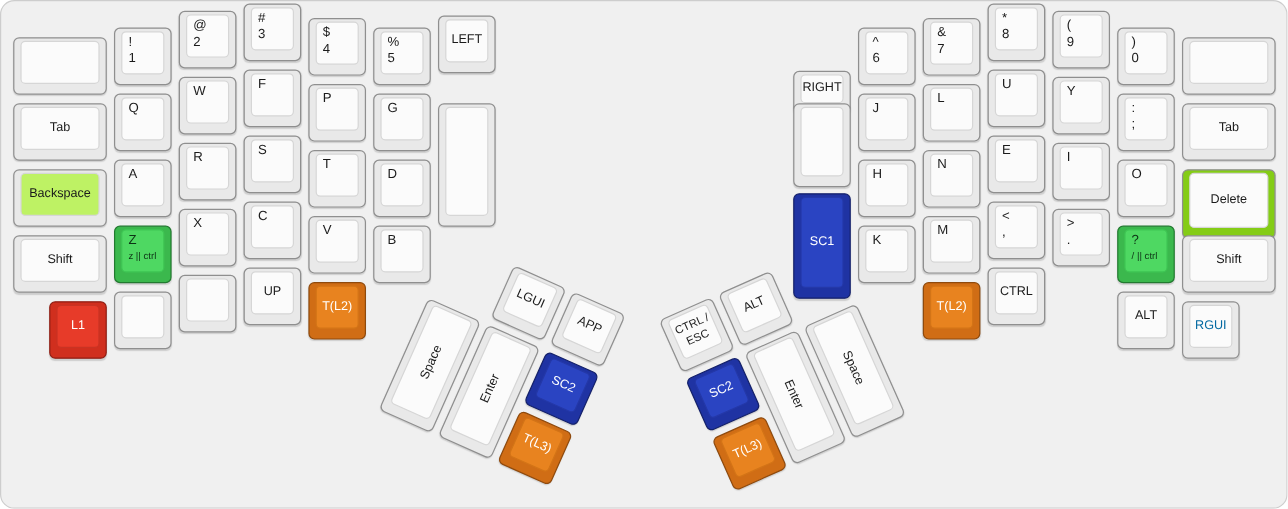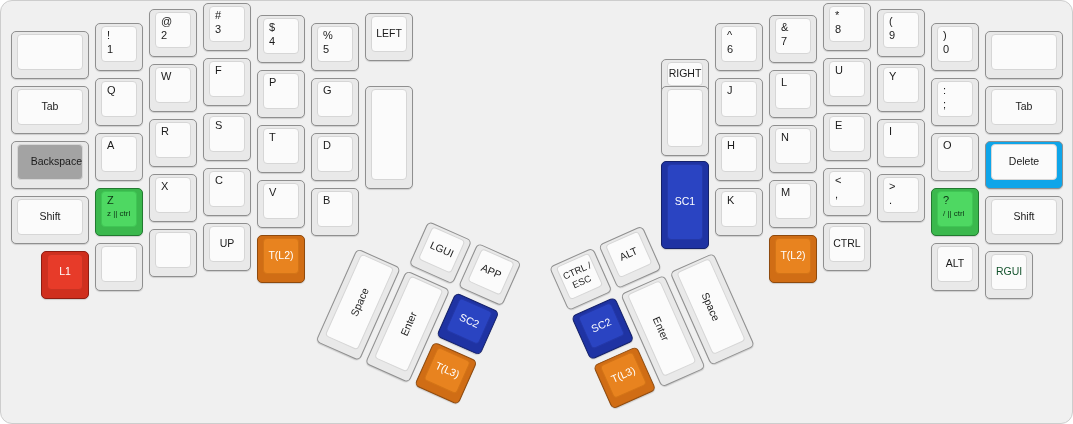--- a/index.html
+++ b/index.html
@@ -51,21 +51,21 @@
     <div class="cluster" style="left: 0px; top: 0px;">
       <div class="key" style="left: 10px; top: 30px; width: 78px; height: 48px; background: rgb(233, 233, 233); border: 1px solid rgb(143, 143, 143);">
         <div class="keytop tl" style="background: rgb(251, 251, 251); border-color: rgb(214, 214, 214); color: rgb(27, 27, 27);"></div>
       </div>
       <div class="key" style="left: 10px; top: 85px; width: 78px; height: 48px; background: rgb(233, 233, 233); border: 1px solid rgb(143, 143, 143);">
         <div class="keytop c" style="background: rgb(251, 251, 251); border-color: rgb(214, 214, 214); color: rgb(27, 27, 27);">
           <span class="kline">Tab</span>
         </div>
       </div>
       <div class="key" style="left: 10px; top: 140px; width: 78px; height: 48px; background: rgb(233, 233, 233); border: 1px solid rgb(143, 143, 143);">
-        <div class="keytop c" style="background: #a3a3a3; border-color: rgb(214, 214, 214); color: rgb(27, 27, 27); align-items: flex-end;">
+        <div class="keytop c" style="background: #bef264; border-color: rgb(214, 214, 214); color: rgb(27, 27, 27);">
           <span class="kline">Backspace</span>
         </div>
       </div>
       <div class="key" style="left: 10px; top: 195px; width: 78px; height: 48px; background: rgb(233, 233, 233); border: 1px solid rgb(143, 143, 143);">
         <div class="keytop c" style="background: rgb(251, 251, 251); border-color: rgb(214, 214, 214); color: rgb(27, 27, 27);">
           <span class="kline">Shift</span>
         </div>
       </div>
       <div class="key" style="left: 40px; top: 250px; width: 48px; height: 48px; background: rgb(208, 47, 30); border: 1px solid rgb(143, 29, 18);">
         <div class="keytop c" style="background: rgb(231, 59, 41); border-color: rgb(201, 51, 35); color: rgb(255, 255, 255);">
@@ -342,32 +342,32 @@
         </div>
       </div>
       <div class="key" style="left: 984px; top: 30px; width: 78px; height: 48px; background: rgb(233, 233, 233); border: 1px solid rgb(143, 143, 143);">
         <div class="keytop tl" style="background: rgb(251, 251, 251); border-color: rgb(214, 214, 214); color: rgb(27, 27, 27);"></div>
       </div>
       <div class="key" style="left: 984px; top: 85px; width: 78px; height: 48px; background: rgb(233, 233, 233); border: 1px solid rgb(143, 143, 143);">
         <div class="keytop c" style="background: rgb(251, 251, 251); border-color: rgb(214, 214, 214); color: rgb(27, 27, 27);">
           <span class="kline">Tab</span>
         </div>
       </div>
-      <div class="key" style="left: 984px; top: 140px; width: 78px; height: 48px; background: #0ea5e9; border: 1px solid rgb(143, 143, 143);">
+      <div class="key" style="left: 984px; top: 140px; width: 78px; height: 58px; background: #84cc16; border: 1px solid rgb(143, 143, 143);">
         <div class="keytop c" style="background: rgb(251, 251, 251); border-color: rgb(214, 214, 214); color: rgb(27, 27, 27);">
           <span class="kline">Delete</span>
         </div>
       </div>
       <div class="key" style="left: 984px; top: 195px; width: 78px; height: 48px; background: rgb(233, 233, 233); border: 1px solid rgb(143, 143, 143);">
         <div class="keytop c" style="background: rgb(251, 251, 251); border-color: rgb(214, 214, 214); color: rgb(27, 27, 27);">
           <span class="kline">Shift</span>
         </div>
       </div>
       <div class="key" style="left: 984px; top: 250px; width: 48px; height: 48px; background: rgb(233, 233, 233); border: 1px solid rgb(143, 143, 143);">
-        <div class="keytop c" style="background: rgb(251, 251, 251); border-color: rgb(214, 214, 214); color: #14532d;">
+        <div class="keytop c" style="background: rgb(251, 251, 251); border-color: rgb(214, 214, 214); color: #0369a1;">
           <span class="kline">RGUI</span>
         </div>
       </div>
     </div>
     <div class="cluster" style="left: 378px; top: 198px; transform: rotate(24deg);">
       <div class="key" style="left: 54px; top: 0px; width: 48px; height: 48px; background: rgb(233, 233, 233); border: 1px solid rgb(143, 143, 143);">
         <div class="keytop c" style="background: rgb(251, 251, 251); border-color: rgb(214, 214, 214); color: rgb(27, 27, 27);">
           <span class="kline">LGUI</span>
         </div>
       </div>

